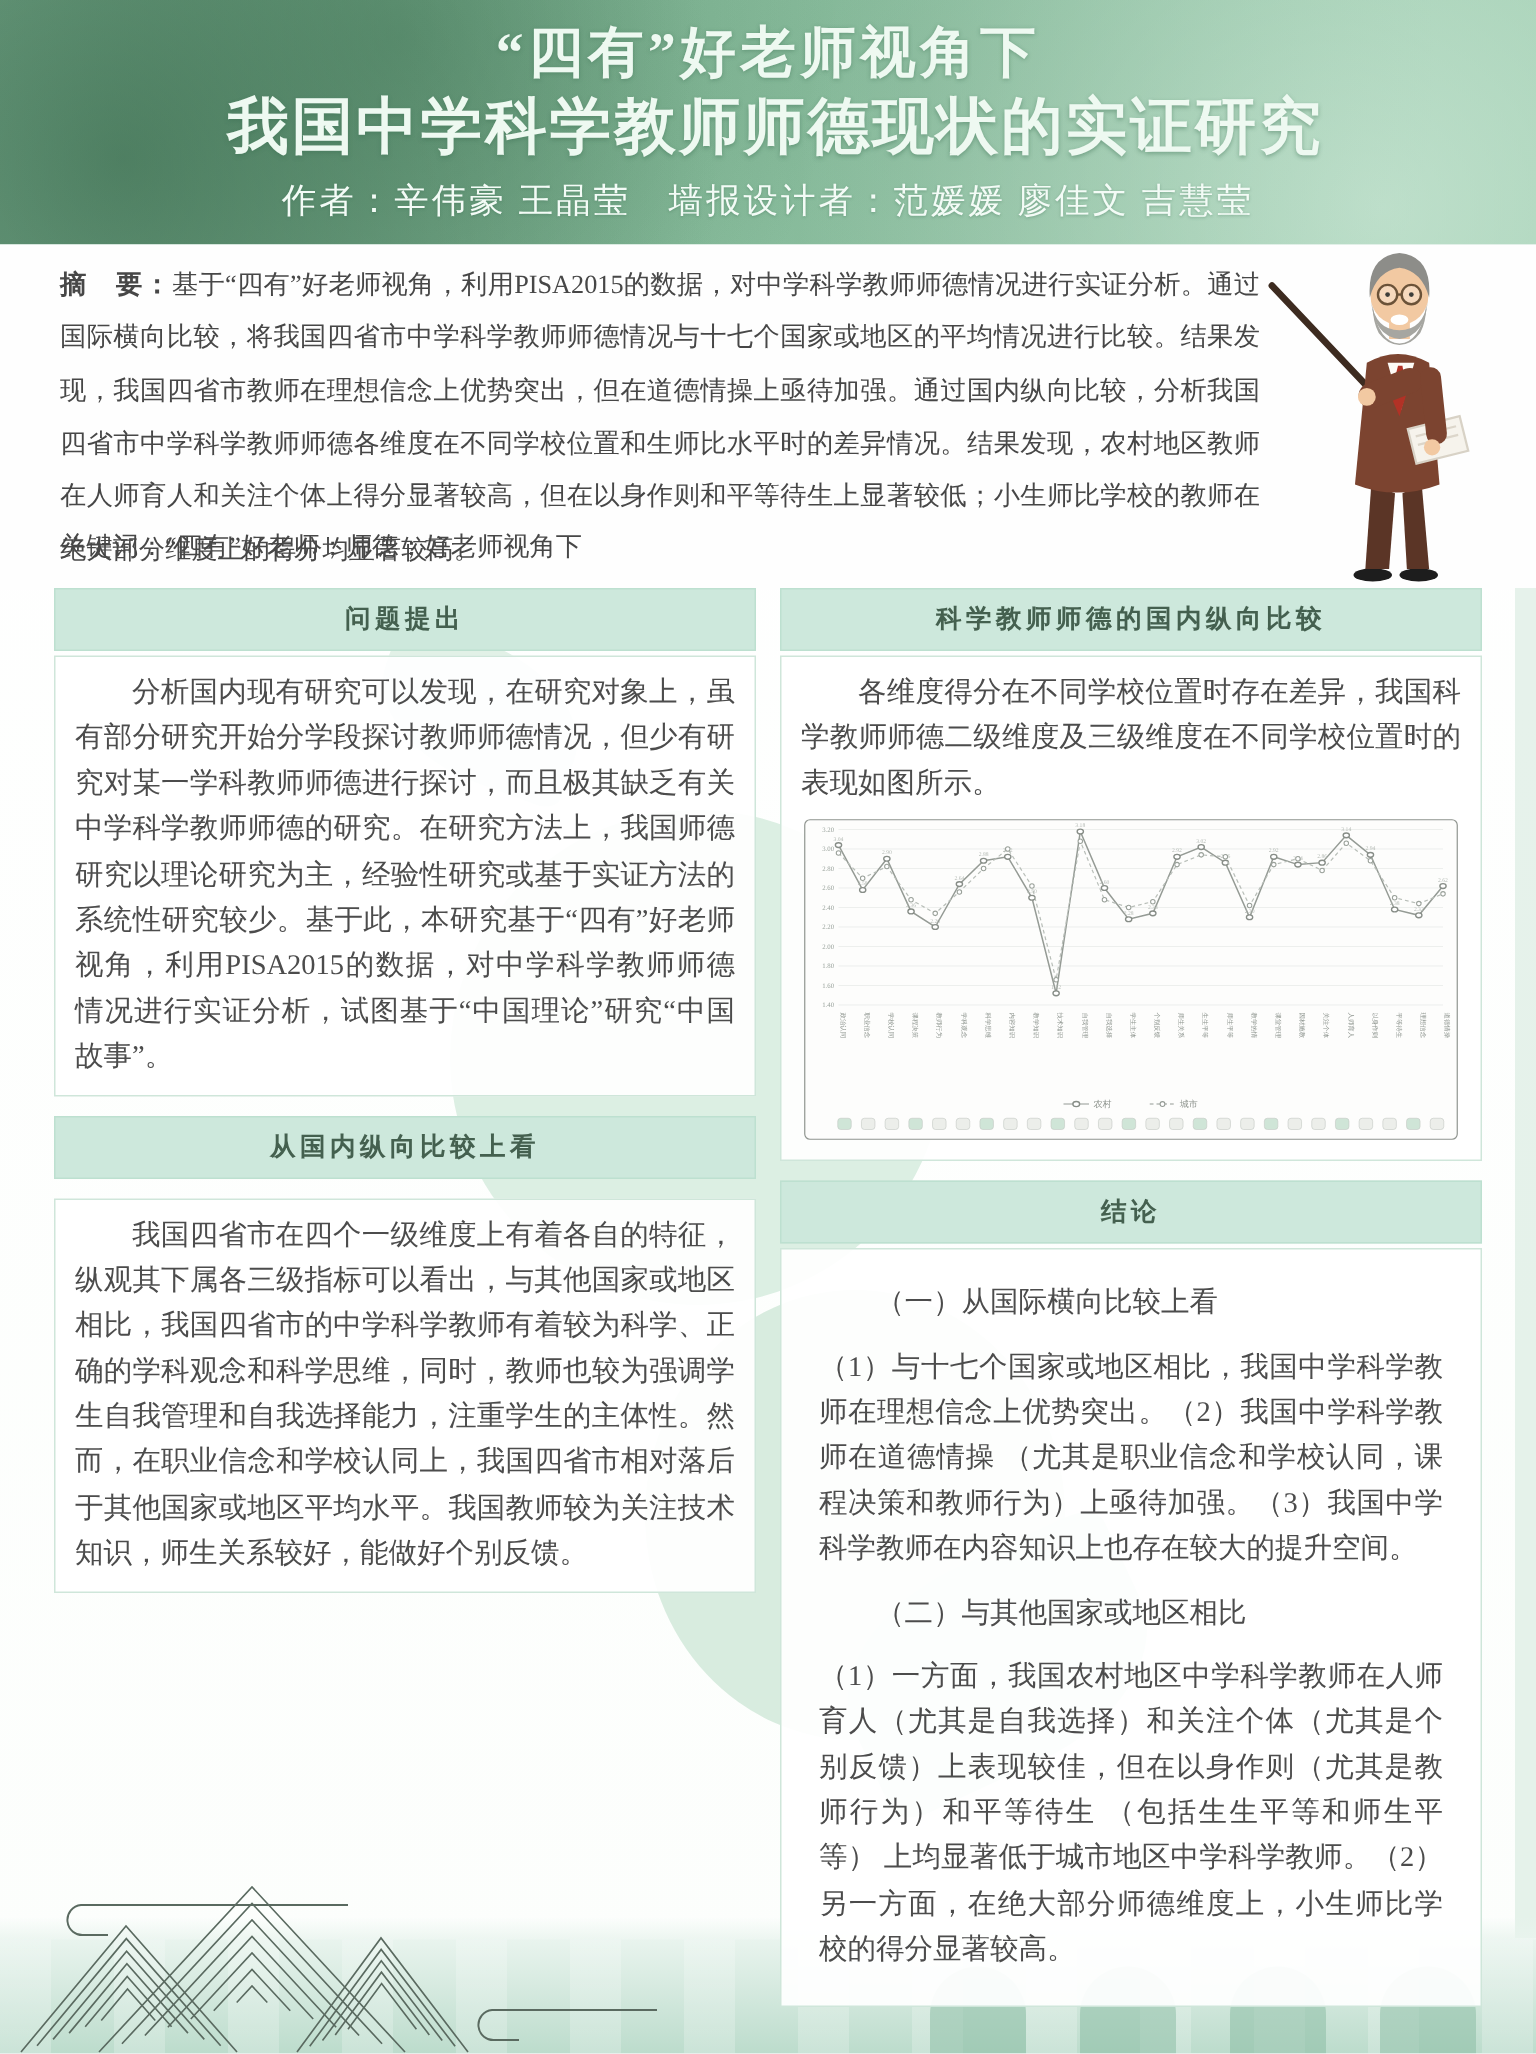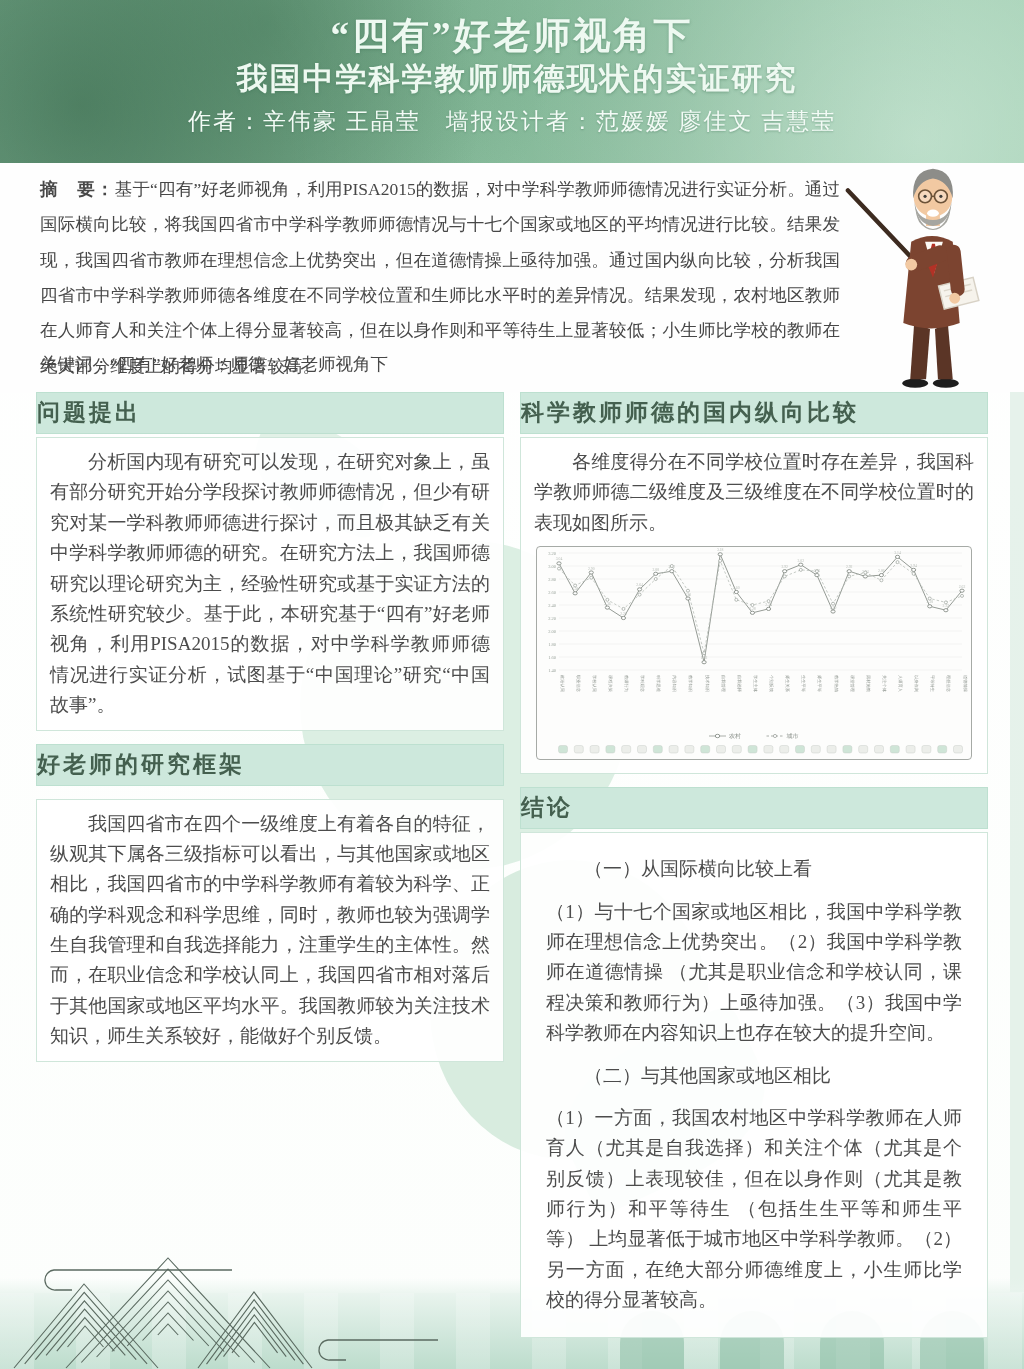--- a/index.html
+++ b/index.html
@@ -10,21 +10,21 @@
   .banner{position:absolute;left:0;top:0;width:1024px;height:163px;text-align:center;
     background:
       radial-gradient(circle at 8% 65%, rgba(45,92,64,.55), transparent 42%),
       radial-gradient(circle at 26% 15%, rgba(66,118,86,.45), transparent 38%),
       radial-gradient(circle at 90% 85%, rgba(215,238,224,.6), transparent 42%),
       radial-gradient(circle at 60% 30%, rgba(118,168,138,.5), transparent 55%),
       linear-gradient(100deg,#7cae90,#8ec3a2 45%,#9acaac);
     border-bottom:2px solid #bfe0d0;}
   .title-l1{padding-top:12px;font-size:37px;font-weight:bold;color:#eef9f1;line-height:1.3;
     text-shadow:0 1px 3px rgba(60,110,82,.45);letter-spacing:3px;}
-  .title-l2{font-size:31px;font-weight:bold;color:#eef9f1;line-height:1.2;
+  .title-l2{font-size:41px;font-weight:bold;color:#eef9f1;line-height:1.2;
     text-shadow:0 1px 3px rgba(60,110,82,.45);letter-spacing:2px;padding-left:10px;}
   .authors{margin-top:9px;font-size:23px;color:#f3fbf6;letter-spacing:2px;
     text-shadow:0 1px 2px rgba(60,110,82,.4);}
   
   .abstract-band{position:absolute;left:0;top:163px;width:1024px;height:230px;background:#fefefe;}
   .abstract{position:absolute;left:40px;top:172px;width:800px;font-size:17.5px;line-height:2.02;
     text-align:justify;color:#474747;}
   .abstract .lbl{font-weight:bold;letter-spacing:1px;}
   .keywords{position:absolute;left:40px;top:352px;width:800px;font-size:17.5px;color:#474747;}
   
@@ -33,22 +33,22 @@
   .wm{position:absolute;border-radius:50%;z-index:0;}
   .wm1{left:300px;top:540px;width:330px;height:330px;background:#dcefe3;}
   .wm2{left:430px;top:860px;width:280px;height:300px;background:#d8ecdf;}
   .wm3{left:560px;top:1040px;width:210px;height:140px;background:#d6ebde;transform:rotate(-25deg);border-radius:50% 10% 50% 10%;}
   .wm4{left:250px;top:430px;width:140px;height:90px;background:#e2f1e7;transform:rotate(20deg);border-radius:10% 60% 10% 60%;}
   .edge-tint{position:absolute;right:0;top:392px;width:14px;height:900px;background:#d9ebe0;opacity:.65;z-index:0;}
   
   .col{position:absolute;top:392px;width:468px;z-index:2;}
   .col-left{left:36px;} .col-right{left:520px;}
   .section{margin-bottom:13px;}
-  .sec-head{height:40px;line-height:40px;text-align:left;background:#cde8dc;
-    border:1px solid #bde0d0;font-size:23px;font-weight:bold;color:#44604f;letter-spacing:3px;}
+  .sec-head{height:40px;line-height:40px;text-align:center;background:#cde8dc;
+    border:1px solid #bde0d0;font-size:17px;font-weight:bold;color:#44604f;letter-spacing:3px;}
   .sec-body{margin-top:3px;background:rgba(255,255,255,.93);border:1px solid #cfe6da;
     padding:9px 13px;font-size:19px;line-height:1.6;text-align:justify;color:#4c4c4c;}
   .sec-body p{margin:0;}
   .indent{text-indent:2em;}
   .concl p{margin:12px;}
   .concl .head{text-indent:2em;}
   
   .chart-box{margin:7px 0 3px;}
   .chart-box svg{display:block;width:100%;height:auto;}
   
@@ -115,21 +115,21 @@
   <div class="edge-tint"></div>
 
   <div class="col col-left">
     <div class="section">
       <div class="sec-head">问题提出</div>
       <div class="sec-body">
         <p class="indent">分析国内现有研究可以发现，在研究对象上，虽有部分研究开始分学段探讨教师师德情况，但少有研究对某一学科教师师德进行探讨，而且极其缺乏有关中学科学教师师德的研究。在研究方法上，我国师德研究以理论研究为主，经验性研究或基于实证方法的系统性研究较少。基于此，本研究基于“四有”好老师视角，利用PISA2015的数据，对中学科学教师师德情况进行实证分析，试图基于“中国理论”研究“中国故事”。</p>
       </div>
     </div>
     <div class="section">
-      <div class="sec-head">好老师的研究框架</div>
+      <div class="sec-head">从国内纵向比较上看</div>
     </div>
     <div class="section">
       <div class="sec-body">
         <p class="indent">我国四省市在四个一级维度上有着各自的特征，纵观其下属各三级指标可以看出，与其他国家或地区相比，我国四省市的中学科学教师有着较为科学、正确的学科观念和科学思维，同时，教师也较为强调学生自我管理和自我选择能力，注重学生的主体性。然而，在职业信念和学校认同上，我国四省市相对落后于其他国家或地区平均水平。我国教师较为关注技术知识，师生关系较好，能做好个别反馈。</p>
       </div>
     </div>
   </div>
 
   <div class="col col-right">
     <div class="section">

